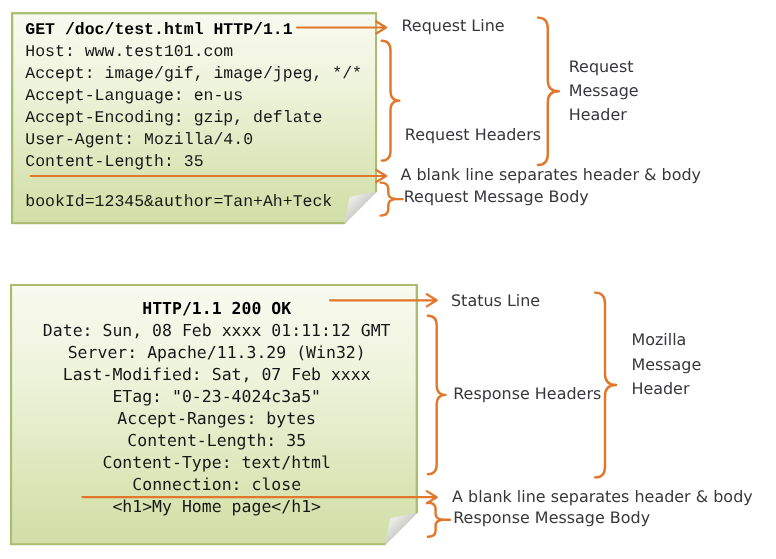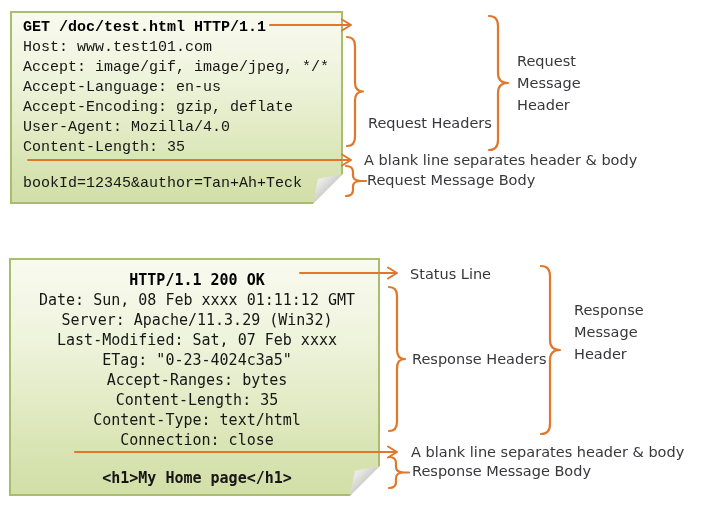--- a/index.html
+++ b/index.html
@@ -14,21 +14,21 @@
     clip-path:polygon(0 0, 100% 0, 100% calc(100% - 30px), calc(100% - 30px) 100%, 0 100%);
     filter:drop-shadow(2.5px 3px 1.5px rgba(100,110,80,0.45));
     font-family:"DejaVu Sans Mono", monospace;
     font-size:15px; color:#161616;
   }
   .note-request { left:10px; top:11px; width:333px; height:193px; padding:5px 6px 0 11px;font-family:Liberation Mono, monospace; }
   .note-response { left:9px; top:258px; width:371px; height:238px; padding:10px 6px 0 11px;text-align:center; }
   .code-line { height:20px; line-height:20px; white-space:nowrap; }
   .code-line.bold { font-weight:bold; color:#000; }
   .body-line-request { margin-top:16px; }
-  .body-line-response { margin-top:18px;font-weight:bold; }
+  .body-line-response { margin-top:0; }
   .fold {
     position:absolute; right:-2px; bottom:-2px; width:30px; height:30px;
     background:linear-gradient(135deg, #e9e9e6 25%, #b4b4b0 75%);
     clip-path:polygon(0 100%, 100% 0, 16% 16%);
   }
   .overlay { position:absolute; left:0; top:0; width:705px; height:508px; z-index:5; pointer-events:none; }
   .overlay path { fill:none; stroke:#e0772b; stroke-linecap:round; stroke-linejoin:round; }
   .overlay path.arrow { stroke-width:2; }
   .overlay path.brace { stroke-width:2.2; }
   .lbl {
@@ -75,32 +75,33 @@
     <path class="arrow" d="M75,452 H396 M388,446.5 L397,452 L388,457.5"></path>
 
     <path class="brace" d="M347,37 Q355,37 355,46 V82.5 Q355,91.5 363,91.5 Q355,91.5 355,100.5 V137 Q355,146 347,146"></path>
     <path class="brace" d="M489,16 Q498,16 498,26 V73 Q498,83 508,83 Q498,83 498,93 V140 Q498,150 489,150"></path>
     <path class="brace" d="M346,166 Q353,166 353,172 V175.5 Q353,181 361,181 Q353,181 353,186.5 V190 Q353,196 346,196 M361,181 H366"></path>
     <path class="brace" d="M389,287 Q397,287 397,296 V350 Q397,359 405,359 Q397,359 397,368 V422 Q397,431 389,431"></path>
     <path class="brace" d="M541,266 Q550,266 550,276 V340 Q550,350 560,350 Q550,350 550,360 V424 Q550,434 541,434"></path>
     <path class="brace" d="M389,457 Q396,457 396,463 V467 Q396,472.5 404,472.5 Q396,472.5 396,478 V482 Q396,488 389,488 M404,472.5 H409"></path>
   </svg>
 
+  <div class="lbl" style="left:365px; top:16px;">Request Line</div>
   <div class="lbl" style="left:368px; top:82px;margin-top:33px;">Request Headers</div>
   <div class="lbl lbl-multi" style="left:517px; top:50px;">
     <div>Request</div>
     <div>Message</div>
     <div>Header</div>
   </div>
   <div class="lbl" style="left:364px; top:152px;">A blank line separates header &amp; body</div>
   <div class="lbl" style="left:367px; top:172px;">Request Message Body</div>
 
   <div class="lbl" style="left:410px; top:266px;">Status Line</div>
   <div class="lbl" style="left:412px; top:351px;">Response Headers</div>
   <div class="lbl lbl-multi" style="left:574px; top:299px;">
-    <div>Response</div>
+    <div>Mozilla</div>
     <div>Message</div>
     <div>Header</div>
   </div>
   <div class="lbl" style="left:411px; top:444px;">A blank line separates header &amp; body</div>
   <div class="lbl" style="left:412px; top:463px;">Response Message Body</div>
 
 </div>
 
 </body></html>

